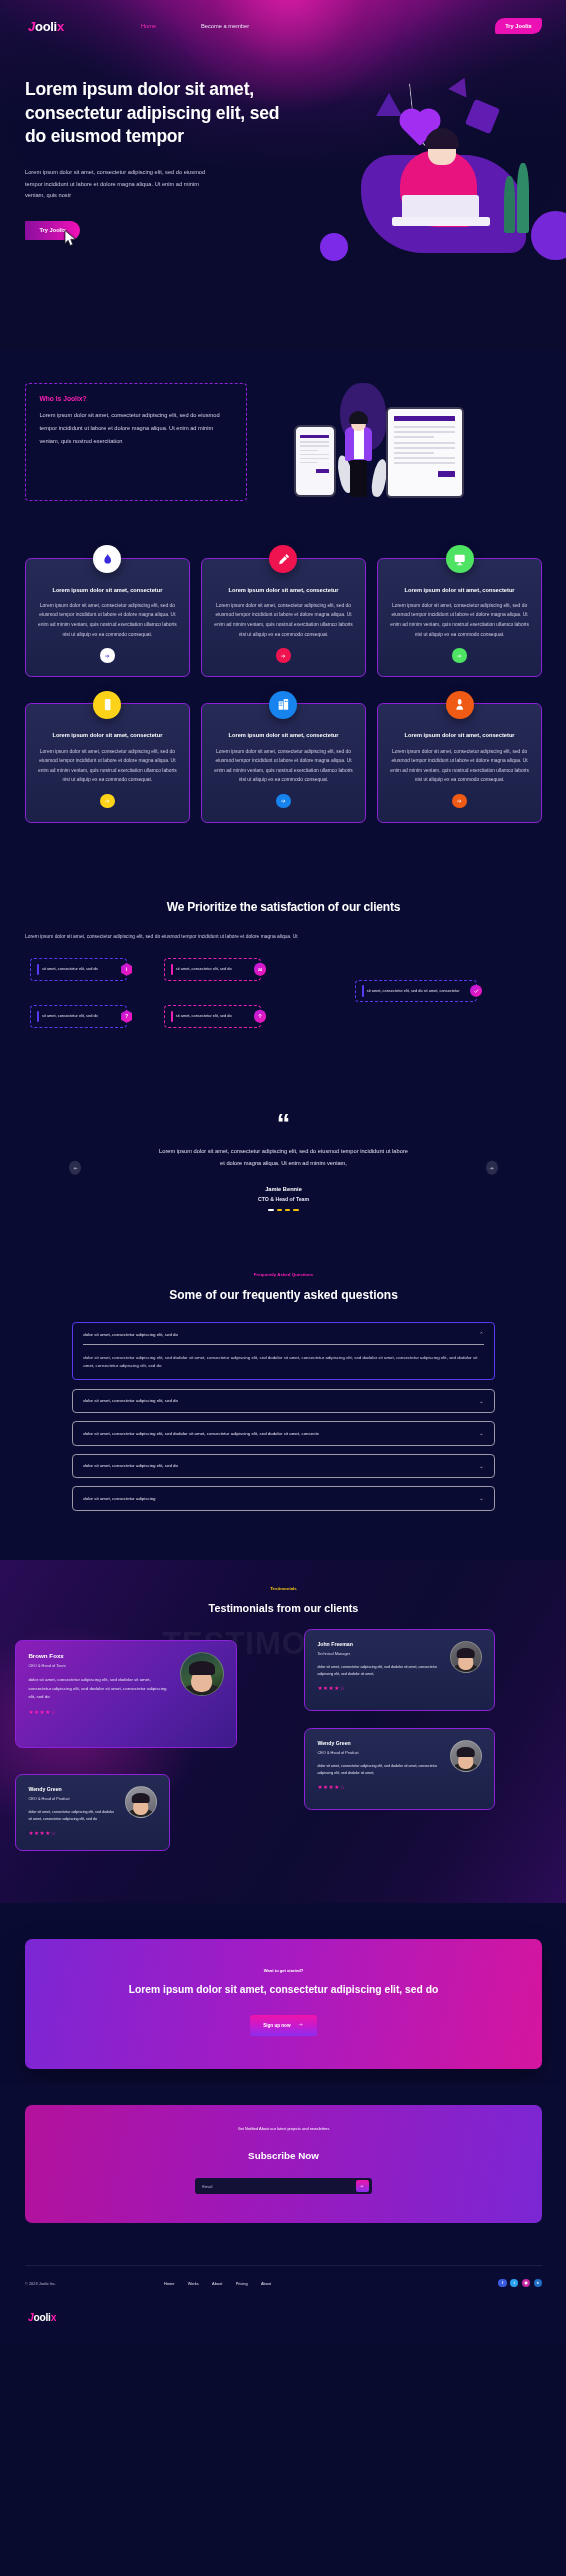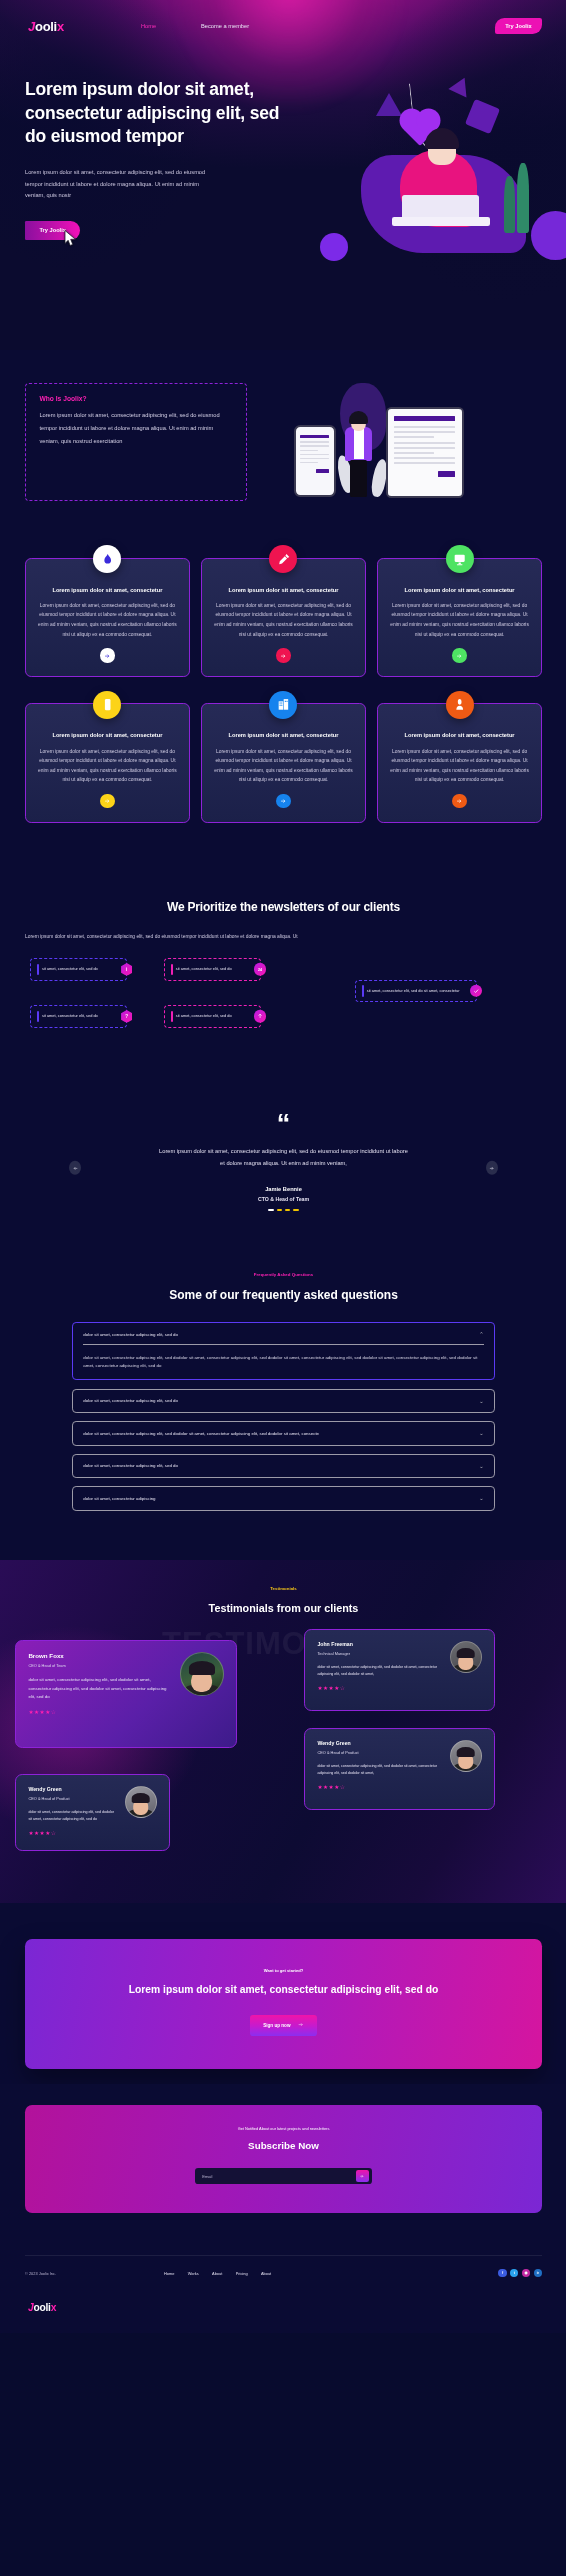--- a/index.html
+++ b/index.html
@@ -229,21 +229,21 @@
   }
   .cta-btn svg{width:7.2px;height:5.2px;}
 
   
   .sub-wrap { background:#0a0b33; padding:20.6px 25px 31px; }
   .sub {
     border-radius:7.2px; padding:21.6px 20.6px 29px; text-align:center;
     background:linear-gradient(100deg,#b3129b 0%, #a017b7 40%, #7b27d4 100%);
   }
   .sub-kicker { font-size:3.9px; }
-  .sub-h2 { margin-top:9px; font-size:9.8px; font-weight:700; }
+  .sub-h2 { margin-top:19px; font-size:9.8px; font-weight:700; }
   .sub-form { margin:16.5px auto 0; width:177px; display:flex; align-items:center;
     background:#141136; border-radius:3.1px; padding:2.6px 3.1px 2.6px 7.2px; }
   .sub-input { flex:1; background:transparent; border:none; outline:none; color:#fff; font-size:4.1px;
     font-family:"Liberation Sans", sans-serif; }
   .sub-input::placeholder { color:#b9b4d0; }
   .sub-send { width:13.4px;height:11.3px;border:none;border-radius:2.1px;cursor:pointer;
     background:linear-gradient(180deg,#ef14aa,#8b2ef0); display:flex;align-items:center;justify-content:center;}
   .sub-send svg{width:5.7px;height:4.6px;}
 
   
@@ -454,21 +454,21 @@
         <div class="card-arrow" style="background:#ef5a14">
           <svg viewBox="0 0 24 24" fill="none" stroke="#ffffff" stroke-width="2.6">
               <path d="M4 12h15M13 6l6 6-6 6"></path>
             </svg>
         </div>
       </div>
     </div>
   </section>
 
   <section class="prio">
-    <h2 class="prio-h2">We Prioritize the newsletters of our clients</h2>
+    <h2 class="prio-h2">We Prioritize the satisfaction of our clients</h2>
     <p class="prio-p">Lorem ipsum dolor sit amet, consectetur adipiscing elit, sed do eiusmod tempor incididunt ut labore et dolore magna aliqua. Ut</p>
 
     <div class="prio-grid">
       <div class="prio-item" style="left:5.2px;top:0;">
         <span class="bars"></span>
         <span class="prio-label">sit amet, consectetur  elit, sed do</span>
         <span class="prio-badge">i</span>
       </div>
 
       <div class="prio-item pink" style="left:139px;top:0;">

